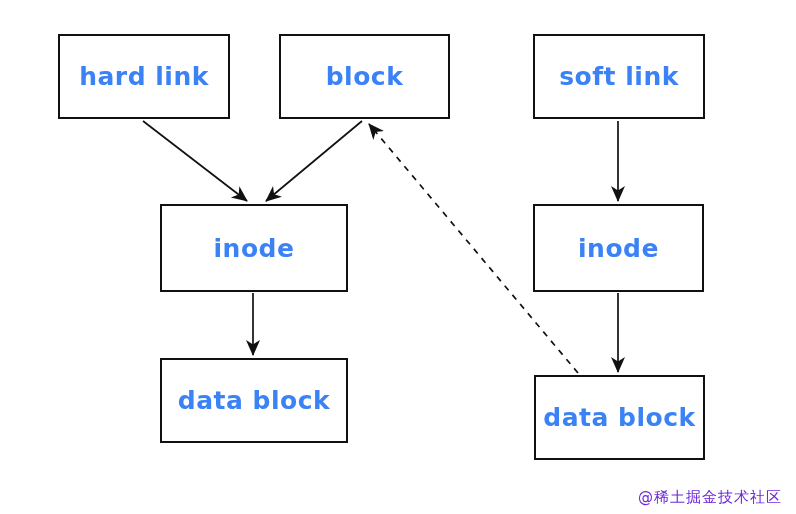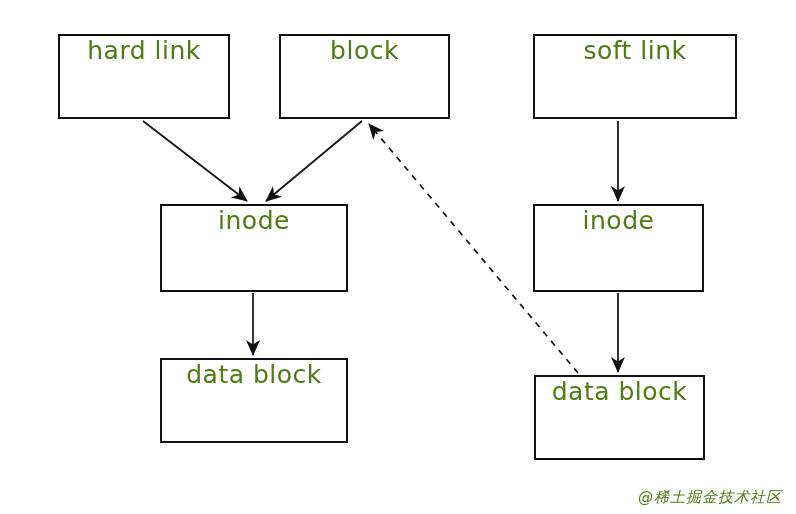--- a/index.html
+++ b/index.html
@@ -14,31 +14,31 @@
     background: #ffffff;
     overflow: hidden;
     font-family: "DejaVu Sans", sans-serif;
   }
   .node {
     position: absolute;
     box-sizing: border-box;
     border: 2.5px solid #111111;
     background: #ffffff;
     display: flex;
-    align-items: flex-start;
+    align-items: center;
     justify-content: center;
-    color: #4d7c0f;
-    font-weight: 400;
+    color: #3b82f6;
+    font-weight: 700;
     font-size: 25px;
     letter-spacing: 0.5px;
     white-space: nowrap;
   }
   .node-hard-link   { left: 58px;  top: 34px;  width: 172px; height: 85px; }
   .node-file        { left: 279px; top: 34px;  width: 171px; height: 85px; }
-  .node-soft-link   { left: 533px; top: 34px;  width: 204px; height: 85px; }
+  .node-soft-link   { left: 533px; top: 34px;  width: 172px; height: 85px; }
   .node-inode-left  { left: 160px; top: 204px; width: 188px; height: 88px; }
   .node-inode-right { left: 533px; top: 204px; width: 171px; height: 88px; }
   .node-data-block-left  { left: 160px; top: 358px; width: 188px; height: 85px; }
   .node-data-block-right { left: 534px; top: 375px; width: 171px; height: 85px; }
 
   .edges {
     position: absolute;
     left: 0;
     top: 0;
     pointer-events: none;
@@ -48,25 +48,24 @@
     stroke-width: 1.7;
     fill: none;
   }
   .edge.dashed {
     stroke-dasharray: 6 6;
   }
   .watermark {
     position: absolute;
     right: 14px;
     bottom: 7px;
-    color: #4d7c0f;
+    color: #6d28d9;
     font-size: 15px;
     letter-spacing: 1px;
     font-weight: 400;
-    font-style: italic;
   }
 </style>
 </head>
 <body>
 
 <div class="canvas">
 
   <div class="node node-hard-link">
     <span>hard link</span>
   </div>

